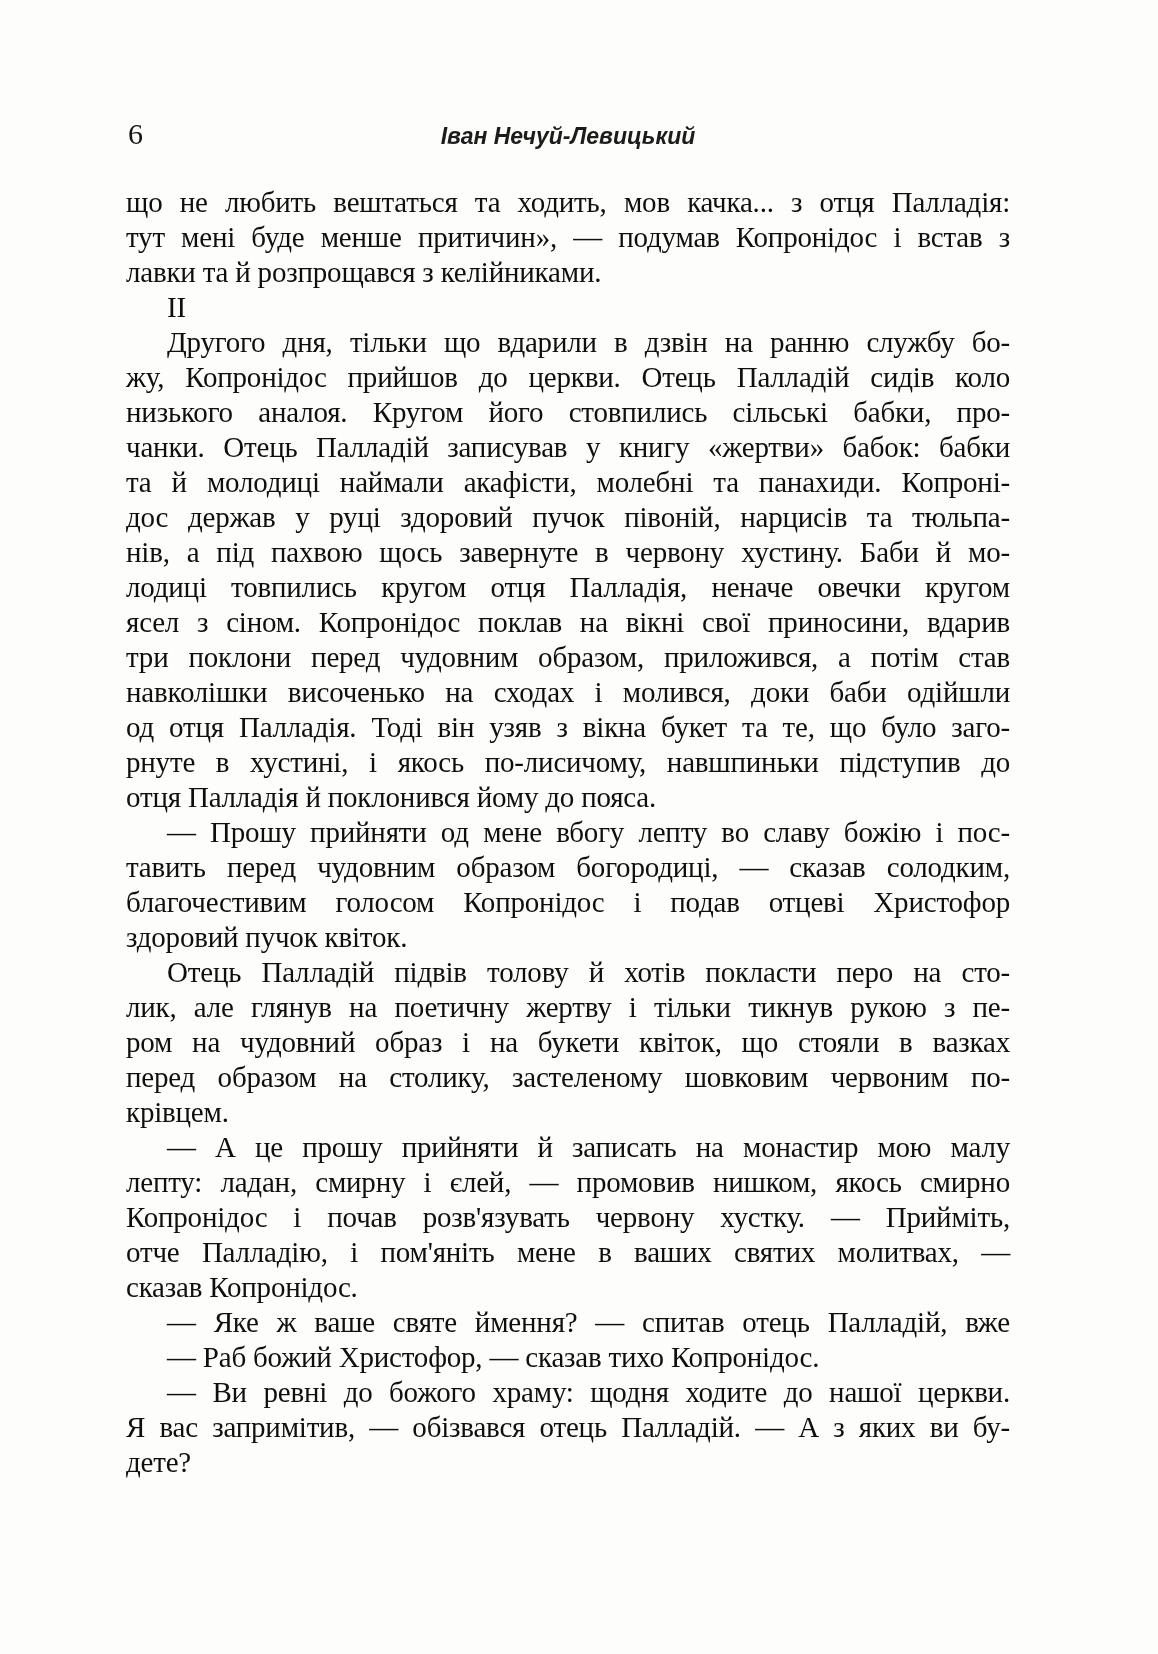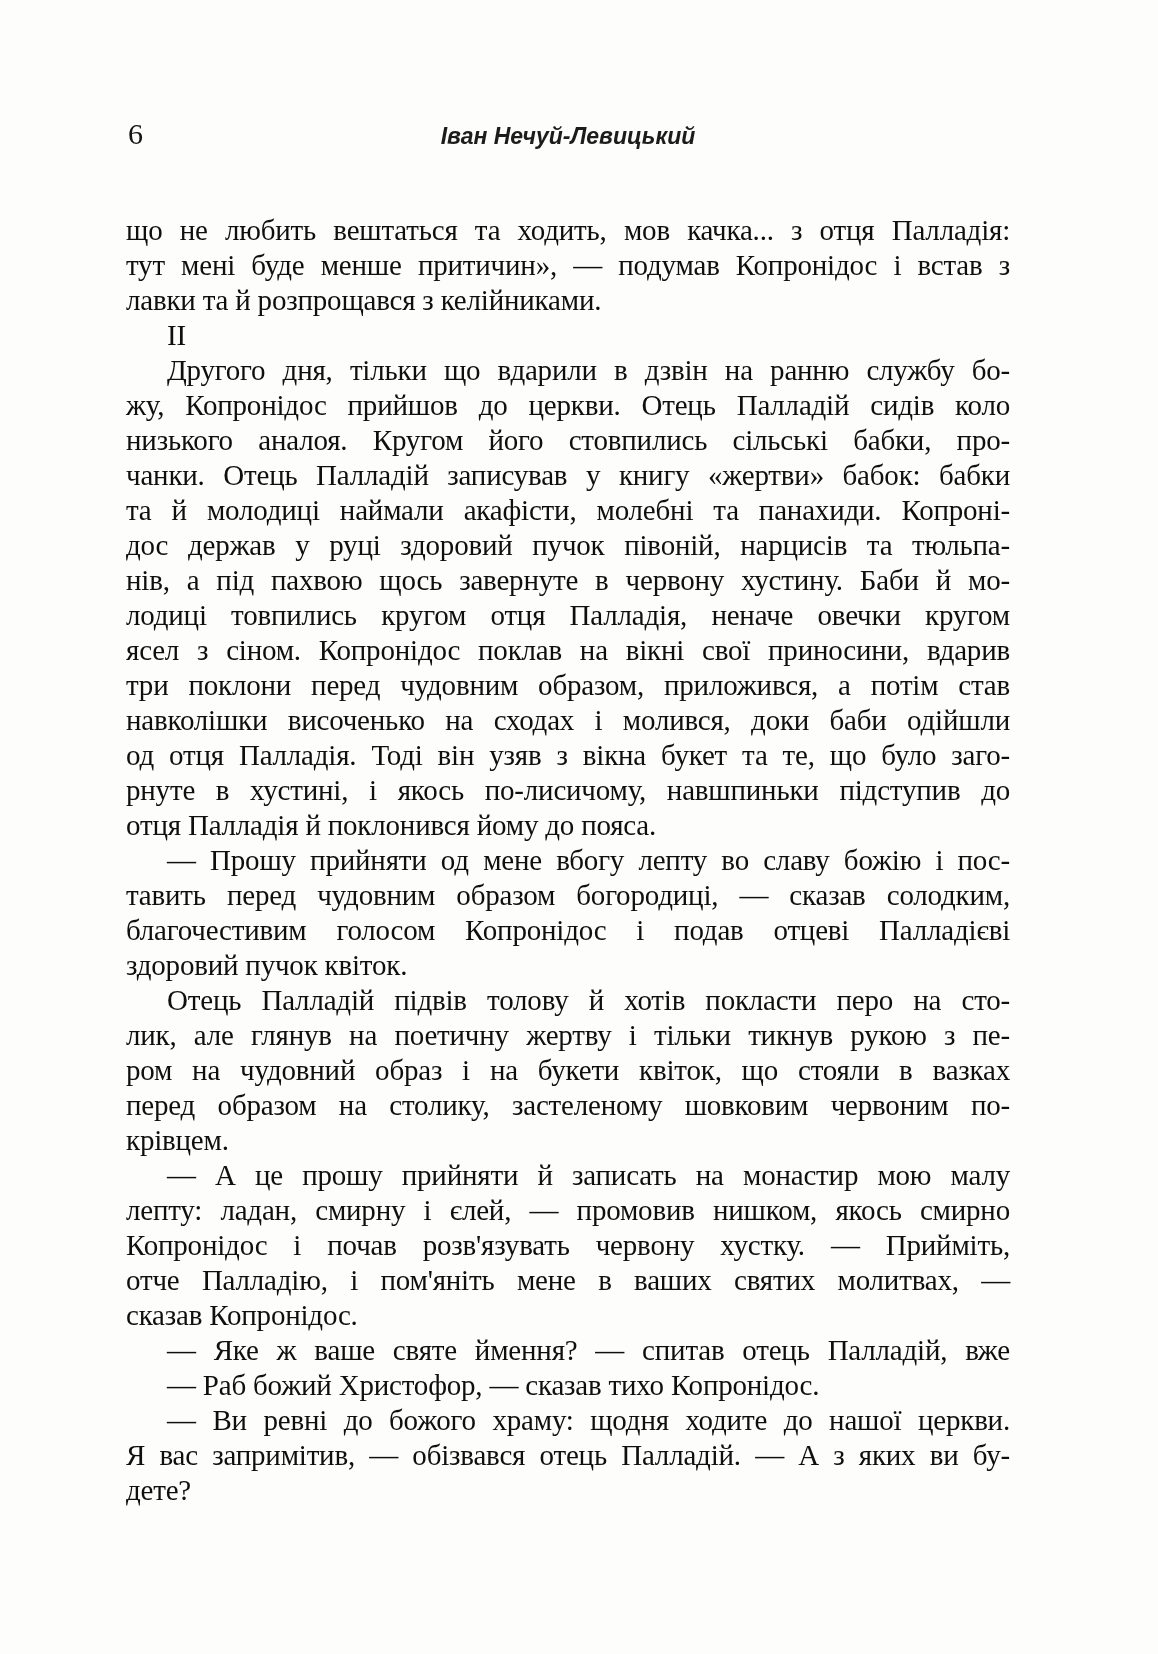--- a/index.html
+++ b/index.html
@@ -44,21 +44,20 @@
     font-weight: 700;
     font-size: 23px;
     line-height: 28px;
     color: #1c1c1c;
   }
   .body {
     position: absolute;
     top: 185px;
     left: 126px;
     width: 884px;
-    margin-top: 28px;
   }
   .paragraph { margin: 0; padding: 0; }
   .line {
     font-size: 29px;
     line-height: 35px;
     letter-spacing: -0.2px;
     text-align: justify;
     text-align-last: justify;
     color: #0f0f0f;
   }
@@ -99,21 +98,21 @@
         <div class="line">ясел з сіном. Копронідос поклав на вікні свої приносини, вдарив</div>
         <div class="line">три поклони перед чудовним образом, приложився, а потім став</div>
         <div class="line">навколішки височенько на сходах і молився, доки баби одійшли</div>
         <div class="line">од отця Палладія. Тоді він узяв з вікна букет та те, що було заго-</div>
         <div class="line">рнуте в хустині, і якось по-лисичому, навшпиньки підступив до</div>
         <div class="line last">отця Палладія й поклонився йому до пояса.</div>
       </div>
       <div class="paragraph">
         <div class="line indent">— Прошу прийняти од мене вбогу лепту во славу божію і пос-</div>
         <div class="line">тавить перед чудовним образом богородиці, — сказав солодким,</div>
-        <div class="line">благочестивим голосом Копронідос і подав отцеві Палладієві</div>
+        <div class="line">благочестивим голосом Копронідос і подав отцеві Христофор</div>
         <div class="line last">здоровий пучок квіток.</div>
       </div>
       <div class="paragraph">
         <div class="line indent">Отець Палладій підвів толову й хотів покласти перо на сто-</div>
         <div class="line">лик, але глянув на поетичну жертву і тільки тикнув рукою з пе-</div>
         <div class="line">ром на чудовний образ і на букети квіток, що стояли в вазках</div>
         <div class="line">перед образом на столику, застеленому шовковим червоним по-</div>
         <div class="line last">крівцем.</div>
       </div>
       <div class="paragraph">

